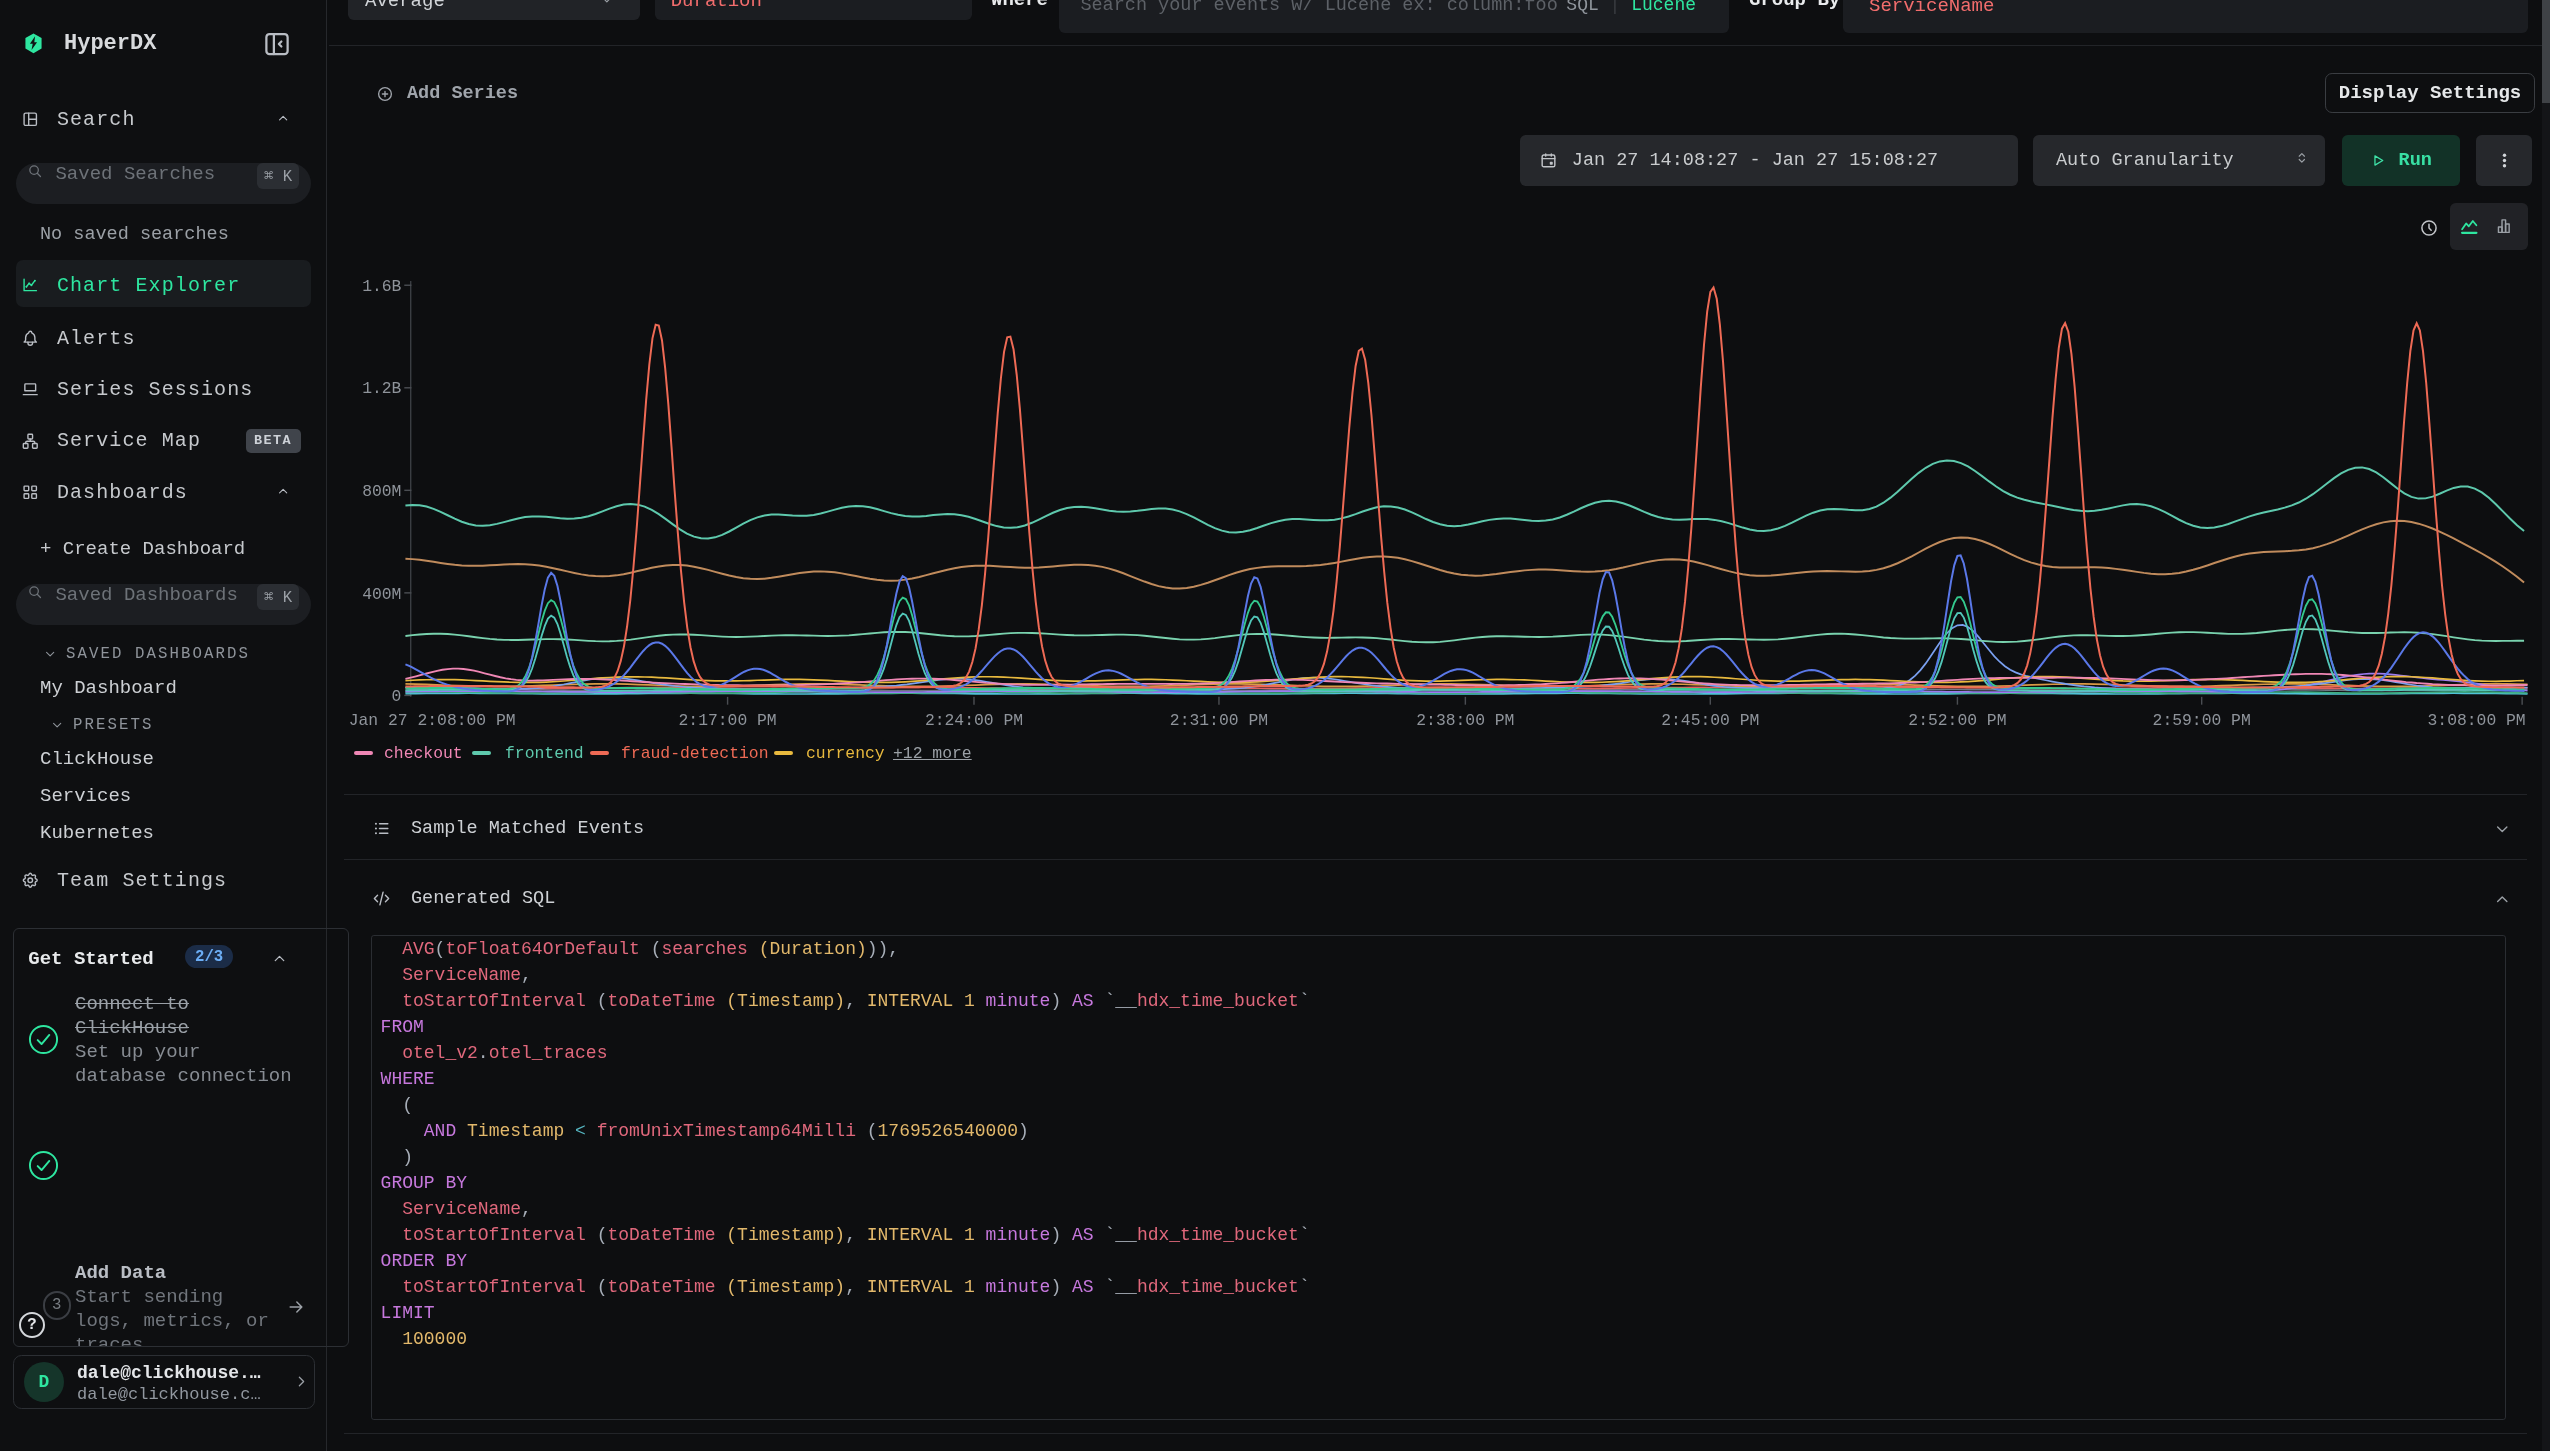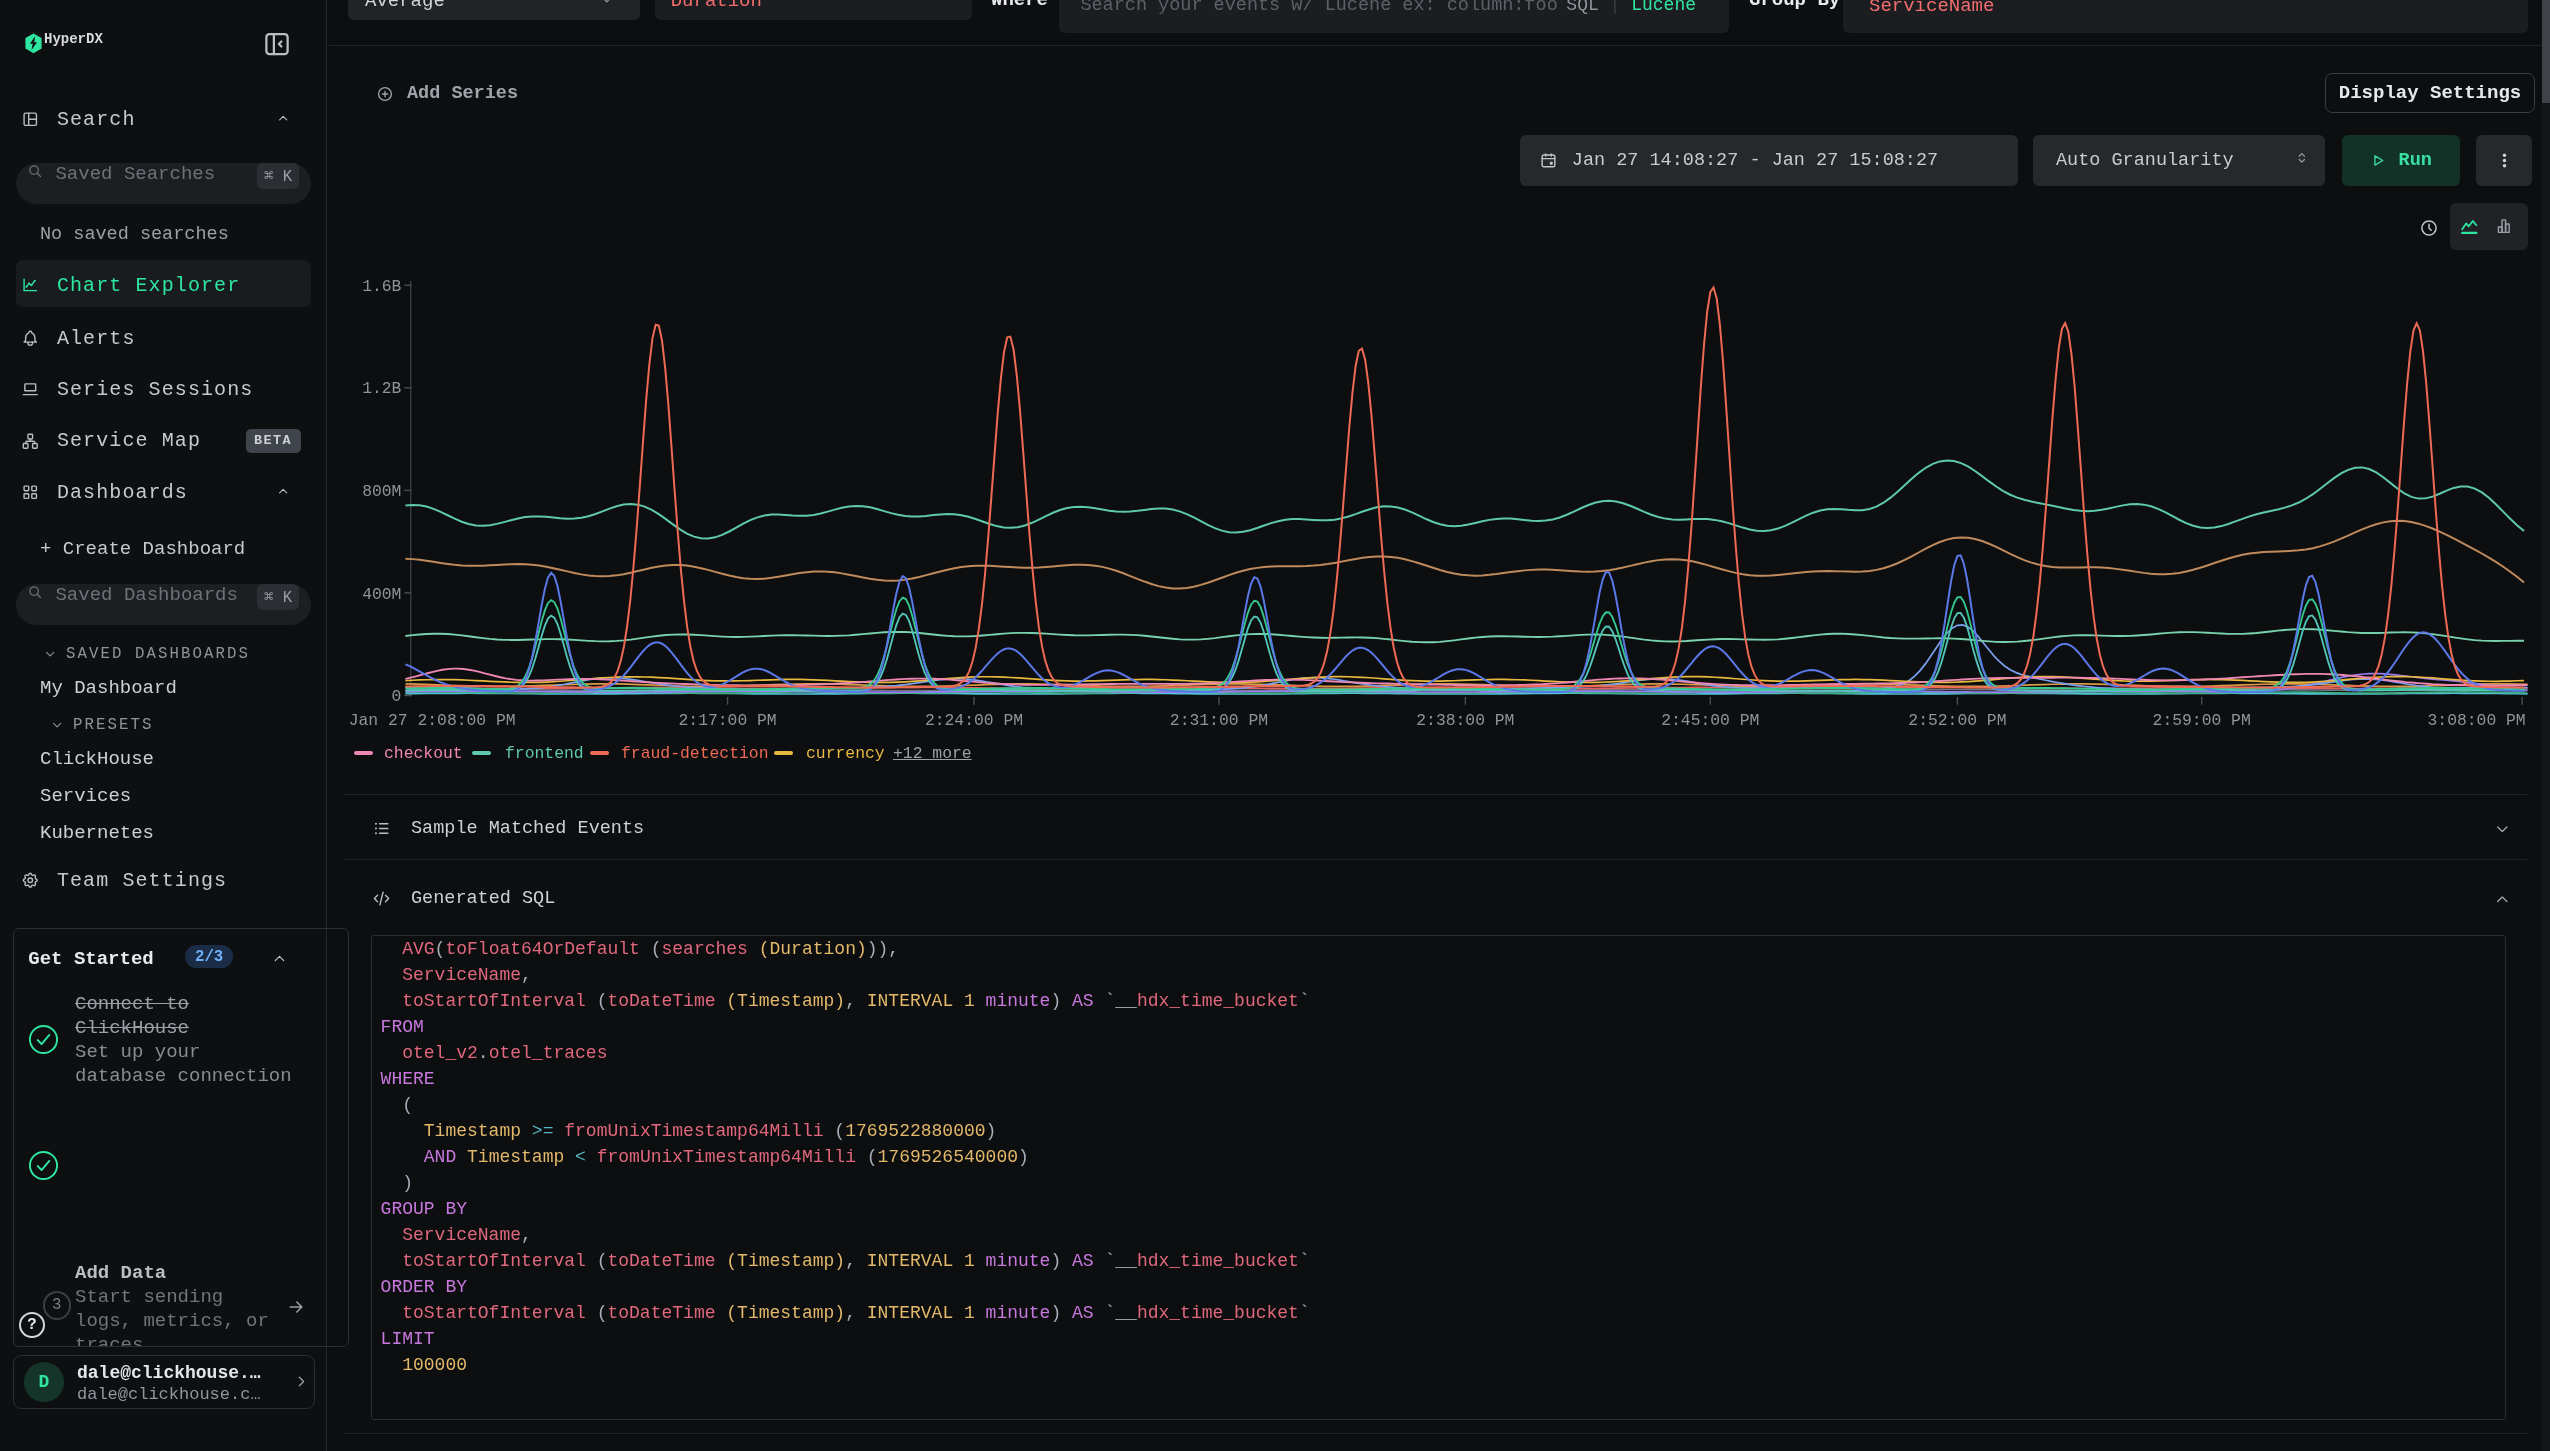--- a/index.html
+++ b/index.html
@@ -22,21 +22,21 @@
 .btn{position:absolute;display:flex;align-items:center;justify-content:center;border-radius:5.7px;font-size:18.5px}
 .struck{text-decoration:line-through}
 </style></head>
 <body>
 <div id="page">
 <div id="side">
 <div class="abs" style="left:23.5px;top:33px"><svg width="19" height="20.7" viewBox="0 0 24 26">
           <path d="M12 0.6 L22.2 6.4 V19.6 L12 25.4 L1.8 19.6 V6.4 Z" fill="#2ee6a0"></path>
           <path d="M14 4 L7.5 13.5 L11 13.5 L9.5 21.5 L16.5 11.5 L13 11.5 Z" fill="#101214"></path>
         </svg></div>
-<div class="abs" style="left:44px;top:31px;font-size:14px;font-weight:bold;color:#d8dadd">HyperDX</div>
+<div class="abs" style="left:64px;top:31px;font-size:22px;font-weight:bold;color:#d8dadd">HyperDX</div>
 <div class="abs" style="left:262px;top:28.5px"><svg width="30" height="30" viewBox="0 0 24 24" fill="none" stroke="#b9bdc4" stroke-width="1.8" stroke-linecap="round" stroke-linejoin="round">
           <rect x="3.5" y="4" width="17" height="16" rx="2.5"></rect>
           <path d="M9.5 4v16"></path>
           <path d="M15.5 10l-2 2l2 2"></path>
         </svg></div>
 <div class="nav" style="top:108px;width:285px">
         <svg width="18.5" height="18.5" viewBox="0 0 24 24" fill="none" stroke="#b9bdc4" stroke-width="1.8" stroke-linecap="round" stroke-linejoin="round">
           <rect x="4" y="4" width="16" height="16" rx="2"></rect>
           <path d="M10 4v16M10 12h10"></path>
         </svg>
@@ -308,21 +308,20 @@
         <path d="M6 15l6 -6l6 6"></path>
       </svg></div>
 <div class="abs" style="left:371px;top:935px;width:2135px;height:485px;border:1.4px solid #2a2d32;border-radius:2.9px;padding:0 0 0 8.6px;overflow:hidden">
 <div class="sqlline">  <span style="color:#e0687c">AVG</span><span style="color:#a7aeb8">(</span><span style="color:#e0687c">toFloat64OrDefault</span> <span style="color:#a7aeb8">(</span><span style="color:#e0687c">searches</span> <span style="color:#e2b86b">(Duration)</span><span style="color:#a7aeb8">)),</span></div>
 <div class="sqlline">  <span style="color:#e0687c">ServiceName</span><span style="color:#a7aeb8">,</span></div>
 <div class="sqlline">  <span style="color:#e0687c">toStartOfInterval</span> <span style="color:#a7aeb8">(</span><span style="color:#e0687c">toDateTime</span> <span style="color:#e2b86b">(Timestamp)</span><span style="color:#a7aeb8">,</span> <span style="color:#e2b86b">INTERVAL 1</span> <span style="color:#c678dd">minute</span><span style="color:#a7aeb8">)</span> <span style="color:#c678dd">AS</span> <span style="color:#a7aeb8">`__</span><span style="color:#e0687c">hdx_time_bucket</span><span style="color:#a7aeb8">`</span></div>
 <div class="sqlline"><span style="color:#c678dd">FROM</span></div>
 <div class="sqlline">  <span style="color:#e0687c">otel_v2</span><span style="color:#a7aeb8">.</span><span style="color:#e0687c">otel_traces</span></div>
 <div class="sqlline"><span style="color:#c678dd">WHERE</span></div>
 <div class="sqlline">  <span style="color:#a7aeb8">(</span></div>
-<div class="sqlline">    <span style="color:#e2b86b">Timestamp</span> <span style="color:#56b6c2">&gt;=</span> <span style="color:#e0687c">fromUnixTimestamp64Milli</span> <span style="color:#a7aeb8">(</span><span style="color:#e2b86b">1769522880000</span><span style="color:#a7aeb8">)</span></div>
 <div class="sqlline">    <span style="color:#c678dd">AND</span> <span style="color:#e2b86b">Timestamp</span> <span style="color:#56b6c2">&lt;</span> <span style="color:#e0687c">fromUnixTimestamp64Milli</span> <span style="color:#a7aeb8">(</span><span style="color:#e2b86b">1769526540000</span><span style="color:#a7aeb8">)</span></div>
 <div class="sqlline">  <span style="color:#a7aeb8">)</span></div>
 <div class="sqlline"><span style="color:#c678dd">GROUP BY</span></div>
 <div class="sqlline">  <span style="color:#e0687c">ServiceName</span><span style="color:#a7aeb8">,</span></div>
 <div class="sqlline">  <span style="color:#e0687c">toStartOfInterval</span> <span style="color:#a7aeb8">(</span><span style="color:#e0687c">toDateTime</span> <span style="color:#e2b86b">(Timestamp)</span><span style="color:#a7aeb8">,</span> <span style="color:#e2b86b">INTERVAL 1</span> <span style="color:#c678dd">minute</span><span style="color:#a7aeb8">)</span> <span style="color:#c678dd">AS</span> <span style="color:#a7aeb8">`__</span><span style="color:#e0687c">hdx_time_bucket</span><span style="color:#a7aeb8">`</span></div>
 <div class="sqlline"><span style="color:#c678dd">ORDER BY</span></div>
 <div class="sqlline">  <span style="color:#e0687c">toStartOfInterval</span> <span style="color:#a7aeb8">(</span><span style="color:#e0687c">toDateTime</span> <span style="color:#e2b86b">(Timestamp)</span><span style="color:#a7aeb8">,</span> <span style="color:#e2b86b">INTERVAL 1</span> <span style="color:#c678dd">minute</span><span style="color:#a7aeb8">)</span> <span style="color:#c678dd">AS</span> <span style="color:#a7aeb8">`__</span><span style="color:#e0687c">hdx_time_bucket</span><span style="color:#a7aeb8">`</span></div>
 <div class="sqlline"><span style="color:#c678dd">LIMIT</span></div>
 <div class="sqlline">  <span style="color:#e2b86b">100000</span></div>
     </div>

